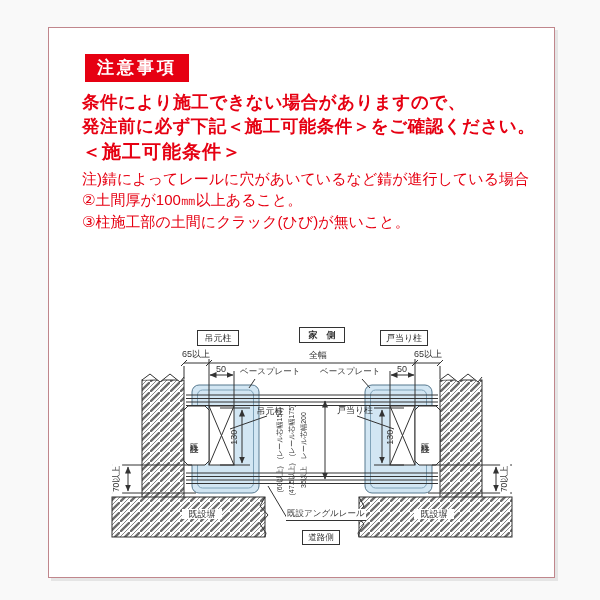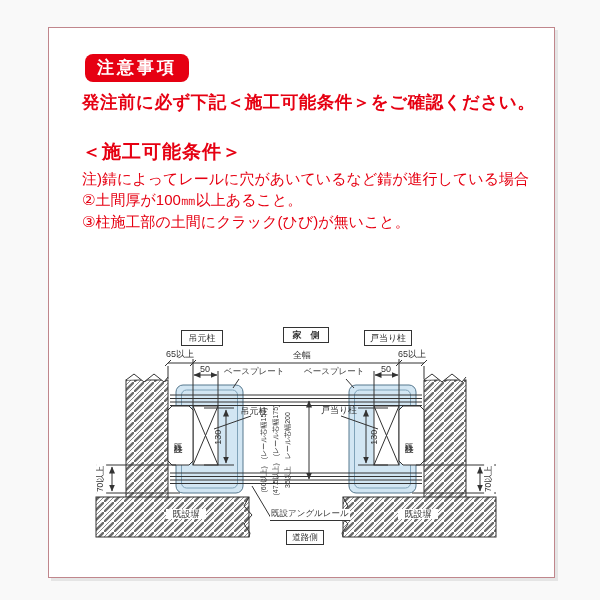--- a/index.html
+++ b/index.html
@@ -7,42 +7,42 @@
     width:600px;height:600px;position:relative;overflow:hidden;
     background:#f9f9f9;
     font-family:"Liberation Sans","DejaVu Sans",sans-serif;
     -webkit-font-smoothing:antialiased;
   }
   .frame{
     position:absolute;left:48px;top:27px;width:505px;height:549px;
     background:#ffffff;border:1px solid #c0868c;
     box-shadow:3px 3px 0 rgba(170,170,170,.25);
   }
-  .abs{position:absolute;border-radius:8px;}
+  .abs{position:absolute;}
   .badge{
     left:85px;top:54px;display:inline-block;
     background:#e60012;color:#fff;font-weight:700;font-size:17px;
     letter-spacing:3px;padding:5px 12px 6px 12px;line-height:1;
   }
   .warn{
     left:82px;top:90px;color:#e60012;font-weight:700;
     font-size:17.5px;line-height:24px;letter-spacing:.5px;white-space:nowrap;
   }
   .cond-title{
     left:82px;top:141px;color:#e60012;font-weight:700;
     font-size:19px;line-height:22px;letter-spacing:1px;white-space:nowrap;
   }
   .cond-list{
     left:82px;top:168px;color:#e60012;font-weight:500;
     font-size:15px;line-height:21.4px;white-space:nowrap;
   }
   .cond-list .indent{padding-left:19px;}
 
   
-  .diagram{left:84px;top:322px;width:424px;height:250px;}
+  .diagram{left:100px;top:322px;width:424px;height:250px;}
   .diagram svg{position:absolute;left:0;top:0;}
   .dlabel{
     position:absolute;color:#333;font-size:9px;line-height:1.15;
     text-align:center;white-space:nowrap;
   }
   .dbox{
     border:1px solid #333;background:#fff;
     display:flex;align-items:center;justify-content:center;
   }
   .rot{transform:rotate(-90deg);transform-origin:center center;}
@@ -56,20 +56,21 @@
   .underl{border-bottom:1px solid #333;padding-bottom:1px;}
 </style>
 </head>
 <body>
 
 <div class="frame"></div>
 
 <div class="abs badge">注意事項</div>
 
 <div class="abs warn">
+  <div>条件により施工できない場合がありますので、</div>
   <div>発注前に必ず下記＜施工可能条件＞をご確認ください。</div>
 </div>
 
 <div class="abs cond-title">＜施工可能条件＞</div>
 
 <div class="abs cond-list">
   <div>注)錆によってレールに穴があいているなど錆が進行している場合</div>
   <div>②土間厚が100㎜以上あること。</div>
   <div>③柱施工部の土間にクラック(ひび)が無いこと。</div>
 </div>

